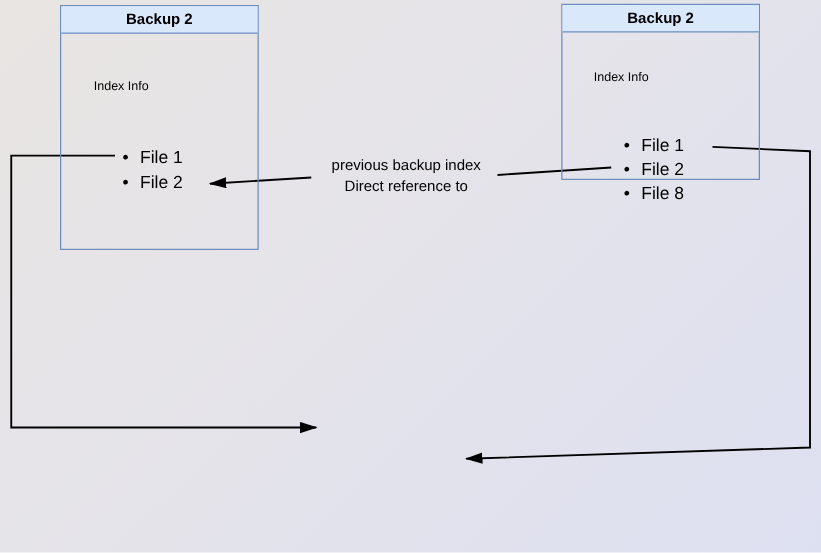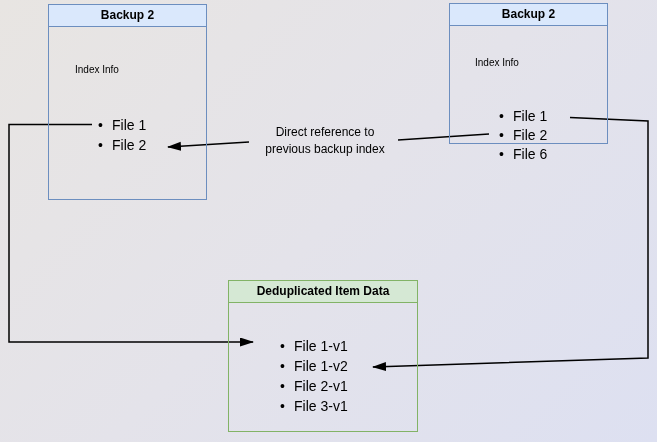--- a/index.html
+++ b/index.html
@@ -79,36 +79,23 @@
 
   <div class="node blue" style="left:449px;top:3px;width:159px;height:141px;">
     <div class="node-header">Backup 2</div>
     <div class="index-label" style="left:25px;top:50px;">Index Info</div>
     <ul class="file-list lh19" style="left:49px;top:103px;">
 
         <li>File 1</li>
 
         <li>File 2</li>
 
-        <li>File 6</li>
+        <li>File 8</li>
       </ul>
   </div>
 
-  <div class="node green" style="left:228px;top:280px;width:190px;height:152px;">
-    <div class="node-header">Deduplicated Item Data</div>
-    <ul class="file-list lh20" style="left:51px;top:55px;">
-
-        <li>File 1-v1</li>
-
-        <li>File 1-v2</li>
-
-        <li>File 2-v1</li>
-
-        <li>File 3-v1</li>
-      </ul>
-  </div>
 
   <div class="edge-label">
+    <span>previous backup index</span>
     <span>Direct reference to</span>
-    <span>previous backup index</span>
   </div>
 
 </div>
 
 </body></html>

